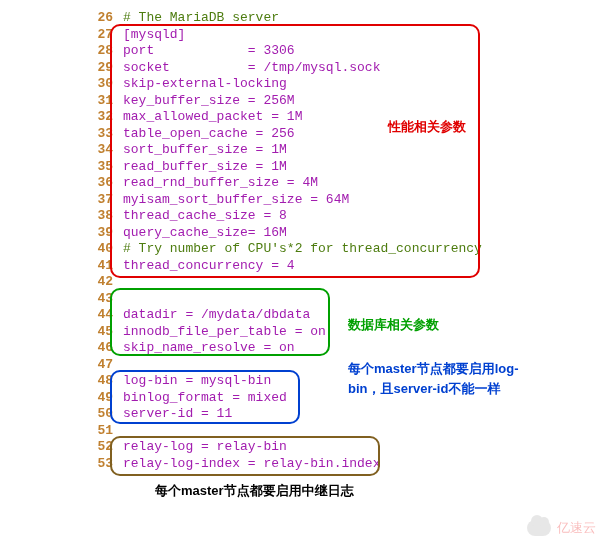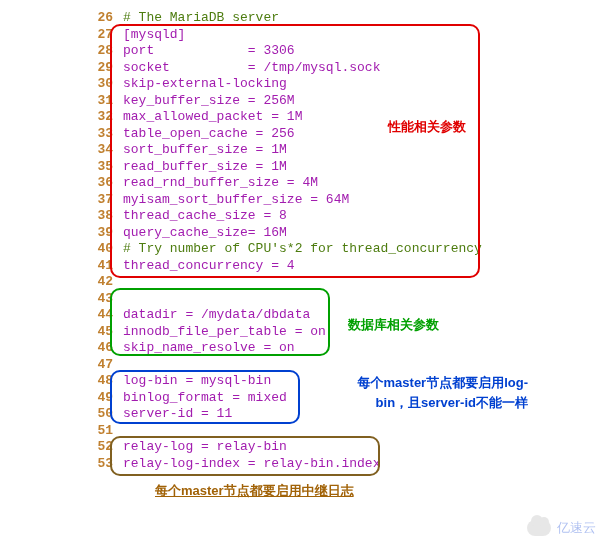--- a/index.html
+++ b/index.html
@@ -47,32 +47,32 @@
     .annotation {
       position: absolute;
       font-family: "Microsoft YaHei", sans-serif;
       font-size: 13px;
       font-weight: bold;
       pointer-events: none;
     }
     .ann-red { color: #E00000; }
     .ann-green { color: #00A000; margin-top: 16px; }
     .ann-blue { color: #0040D0; }
-    .ann-brown { color: #a16207; text-decoration: underline; }
+    .ann-brown { color: #000000; }
     .watermark {
       position: absolute;
       right: 10px;
       bottom: 6px;
       display: flex;
       align-items: center;
       gap: 6px;
       opacity: 0.35;
       font-family: sans-serif;
       font-size: 13px;
-      color: #1d4ed8;
+      color: #ef4444;
     }
     .watermark-cloud {
       width: 24px;
       height: 16px;
       background: #bbb;
       border-radius: 10px;
       position: relative;
     }
     .watermark-cloud::before {
       content: "";
@@ -125,19 +125,19 @@
     <div class="line"><span class="lineno">53</span><span class="code">relay-log-index = relay-bin.index</span></div>
   </div>
 
 <div class="box box-red" style="left:110px; top:24px;  width:370px; height:254px;"></div>
 <div class="box box-green" style="left:110px; top:288px; width:220px; height:68px;"></div>
 <div class="box box-blue" style="left:110px; top:370px; width:190px; height:54px;"></div>
 <div class="box box-brown" style="left:110px; top:436px; width:270px; height:40px;"></div>
 
 <div class="annotation ann-red" style="left:388px; top:118px;">性能相关参数</div>
 <div class="annotation ann-green" style="left:348px; top:300px;">数据库相关参数</div>
-<div class="annotation ann-blue" style="left:348px; top:373px; width:180px; line-height:1.5;text-align:right;">每个master节点都要启用log-bin，且server-id不能一样</div>
+<div class="annotation ann-blue" style="left:348px; top:359px; width:180px; line-height:1.5;">每个master节点都要启用log-bin，且server-id不能一样</div>
 <div class="annotation ann-brown" style="left:155px; top:482px;">每个master节点都要启用中继日志</div>
 
 <div class="watermark">
   <div class="watermark-cloud"></div>
   <span>亿速云</span>
 </div>
 
 </body></html>

